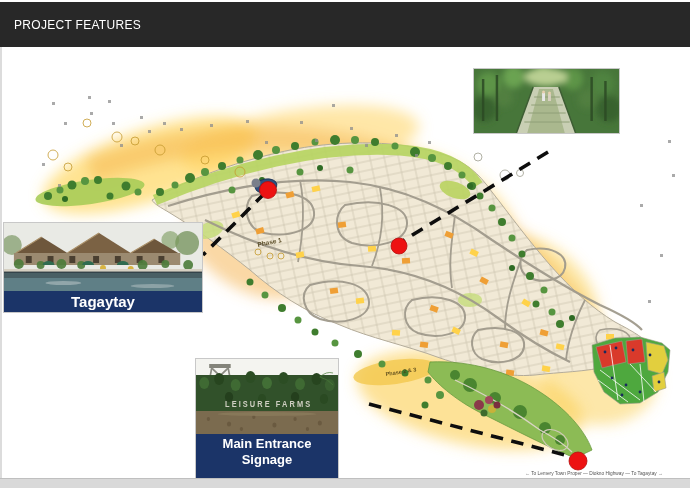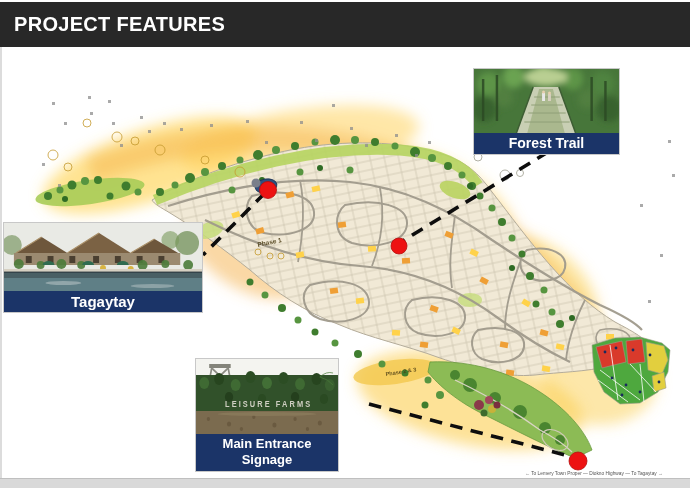--- a/index.html
+++ b/index.html
@@ -1,31 +1,31 @@
 <!DOCTYPE html>
 <html><head>
 <meta charset="utf-8">
 <style>
   html,body{margin:0;padding:0;background:#ffffff;}
   .slide{position:relative;width:690px;height:488px;background:#ffffff;overflow:hidden;
          font-family:"Liberation Sans",sans-serif;}
   .edge-left{position:absolute;left:0;top:47px;bottom:9px;width:2px;background:#dcdcdc;}
   .footer-strip{position:absolute;left:0;right:0;bottom:0;height:9px;background:#d9d9d9;border-top:1px solid #bfbfbf;}
   .header{position:absolute;top:2px;left:0;right:0;height:45px;background:#282828;display:flex;align-items:center;}
-  .header h1{margin:0 0 0 14px;color:#ffffff;font-size:20px;font-weight:bold;letter-spacing:.3px;}
+  .header h1{margin:0 0 0 14px;color:#ffffff;font-size:12px;font-weight:normal;letter-spacing:.3px;}
   .map-svg{position:absolute;left:0;top:0;width:690px;height:488px;}
   .callout{position:absolute;background:#ffffff;border:1px solid #c8c8c8;box-sizing:border-box;}
   .callout .photo{display:block;width:100%;}
   .callout .bar{background:#1b3468;color:#ffffff;font-weight:bold;text-align:center;}
   .co-forest{left:473px;top:68px;width:147px;}
   .co-forest .bar{font-size:14px;line-height:21px;height:21px;}
   .co-club{left:3px;top:222px;width:200px;}
   .co-club .bar{font-size:15px;line-height:21px;height:21px;}
   .co-entrance{left:195px;top:358px;width:144px;}
-  .co-entrance .bar{font-size:13px;line-height:16px;padding:2px 3px 3px 3px;}
+  .co-entrance .bar{font-size:13px;line-height:16px;padding:2px 3px 19px 3px;}
 </style>
 </head>
 <body>
 
 <div class="slide">
 
   <svg class="map-svg" viewBox="0 0 690 488" xmlns="http://www.w3.org/2000/svg">
     <defs>
       <filter id="blur7" x="-40%" y="-40%" width="180%" height="180%">
           <feGaussianBlur stdDeviation="7"></feGaussianBlur>
@@ -344,21 +344,20 @@
         <circle cx="70.5" cy="23" r="1.5" fill="#e8cfae"></circle>
       <rect x="75" y="25" width="3" height="7" fill="#d8d0c0"></rect>
         <circle cx="76.5" cy="24" r="1.5" fill="#e8cfae"></circle>
       <g fill="#2c4a24" opacity="0.85">
         <rect x="8" y="10" width="2.5" height="42"></rect>
           <rect x="22" y="6" width="2.5" height="46"></rect>
         <rect x="118" y="8" width="2.5" height="44"></rect>
           <rect x="132" y="12" width="2.5" height="40"></rect>
       </g>
     </svg>
-    <div class="bar">Forest Trail</div>
   </div>
 
   <div class="callout co-club">
     <svg class="photo" width="198" height="68" viewBox="0 0 200 68" preserveAspectRatio="none">
       <rect width="200" height="68" fill="#e9eae5"></rect>
       <circle cx="185" cy="20" r="12" fill="#6a8a50" opacity="0.7"></circle>
         <circle cx="168" cy="17" r="9" fill="#7a9a5c" opacity="0.6"></circle>
       <circle cx="8" cy="22" r="10" fill="#6a8a50" opacity="0.6"></circle>
       <polygon points="12,30 38,14 64,30" fill="#6e573c"></polygon>
         <polygon points="64,30 96,10 128,30" fill="#7b6244"></polygon>

